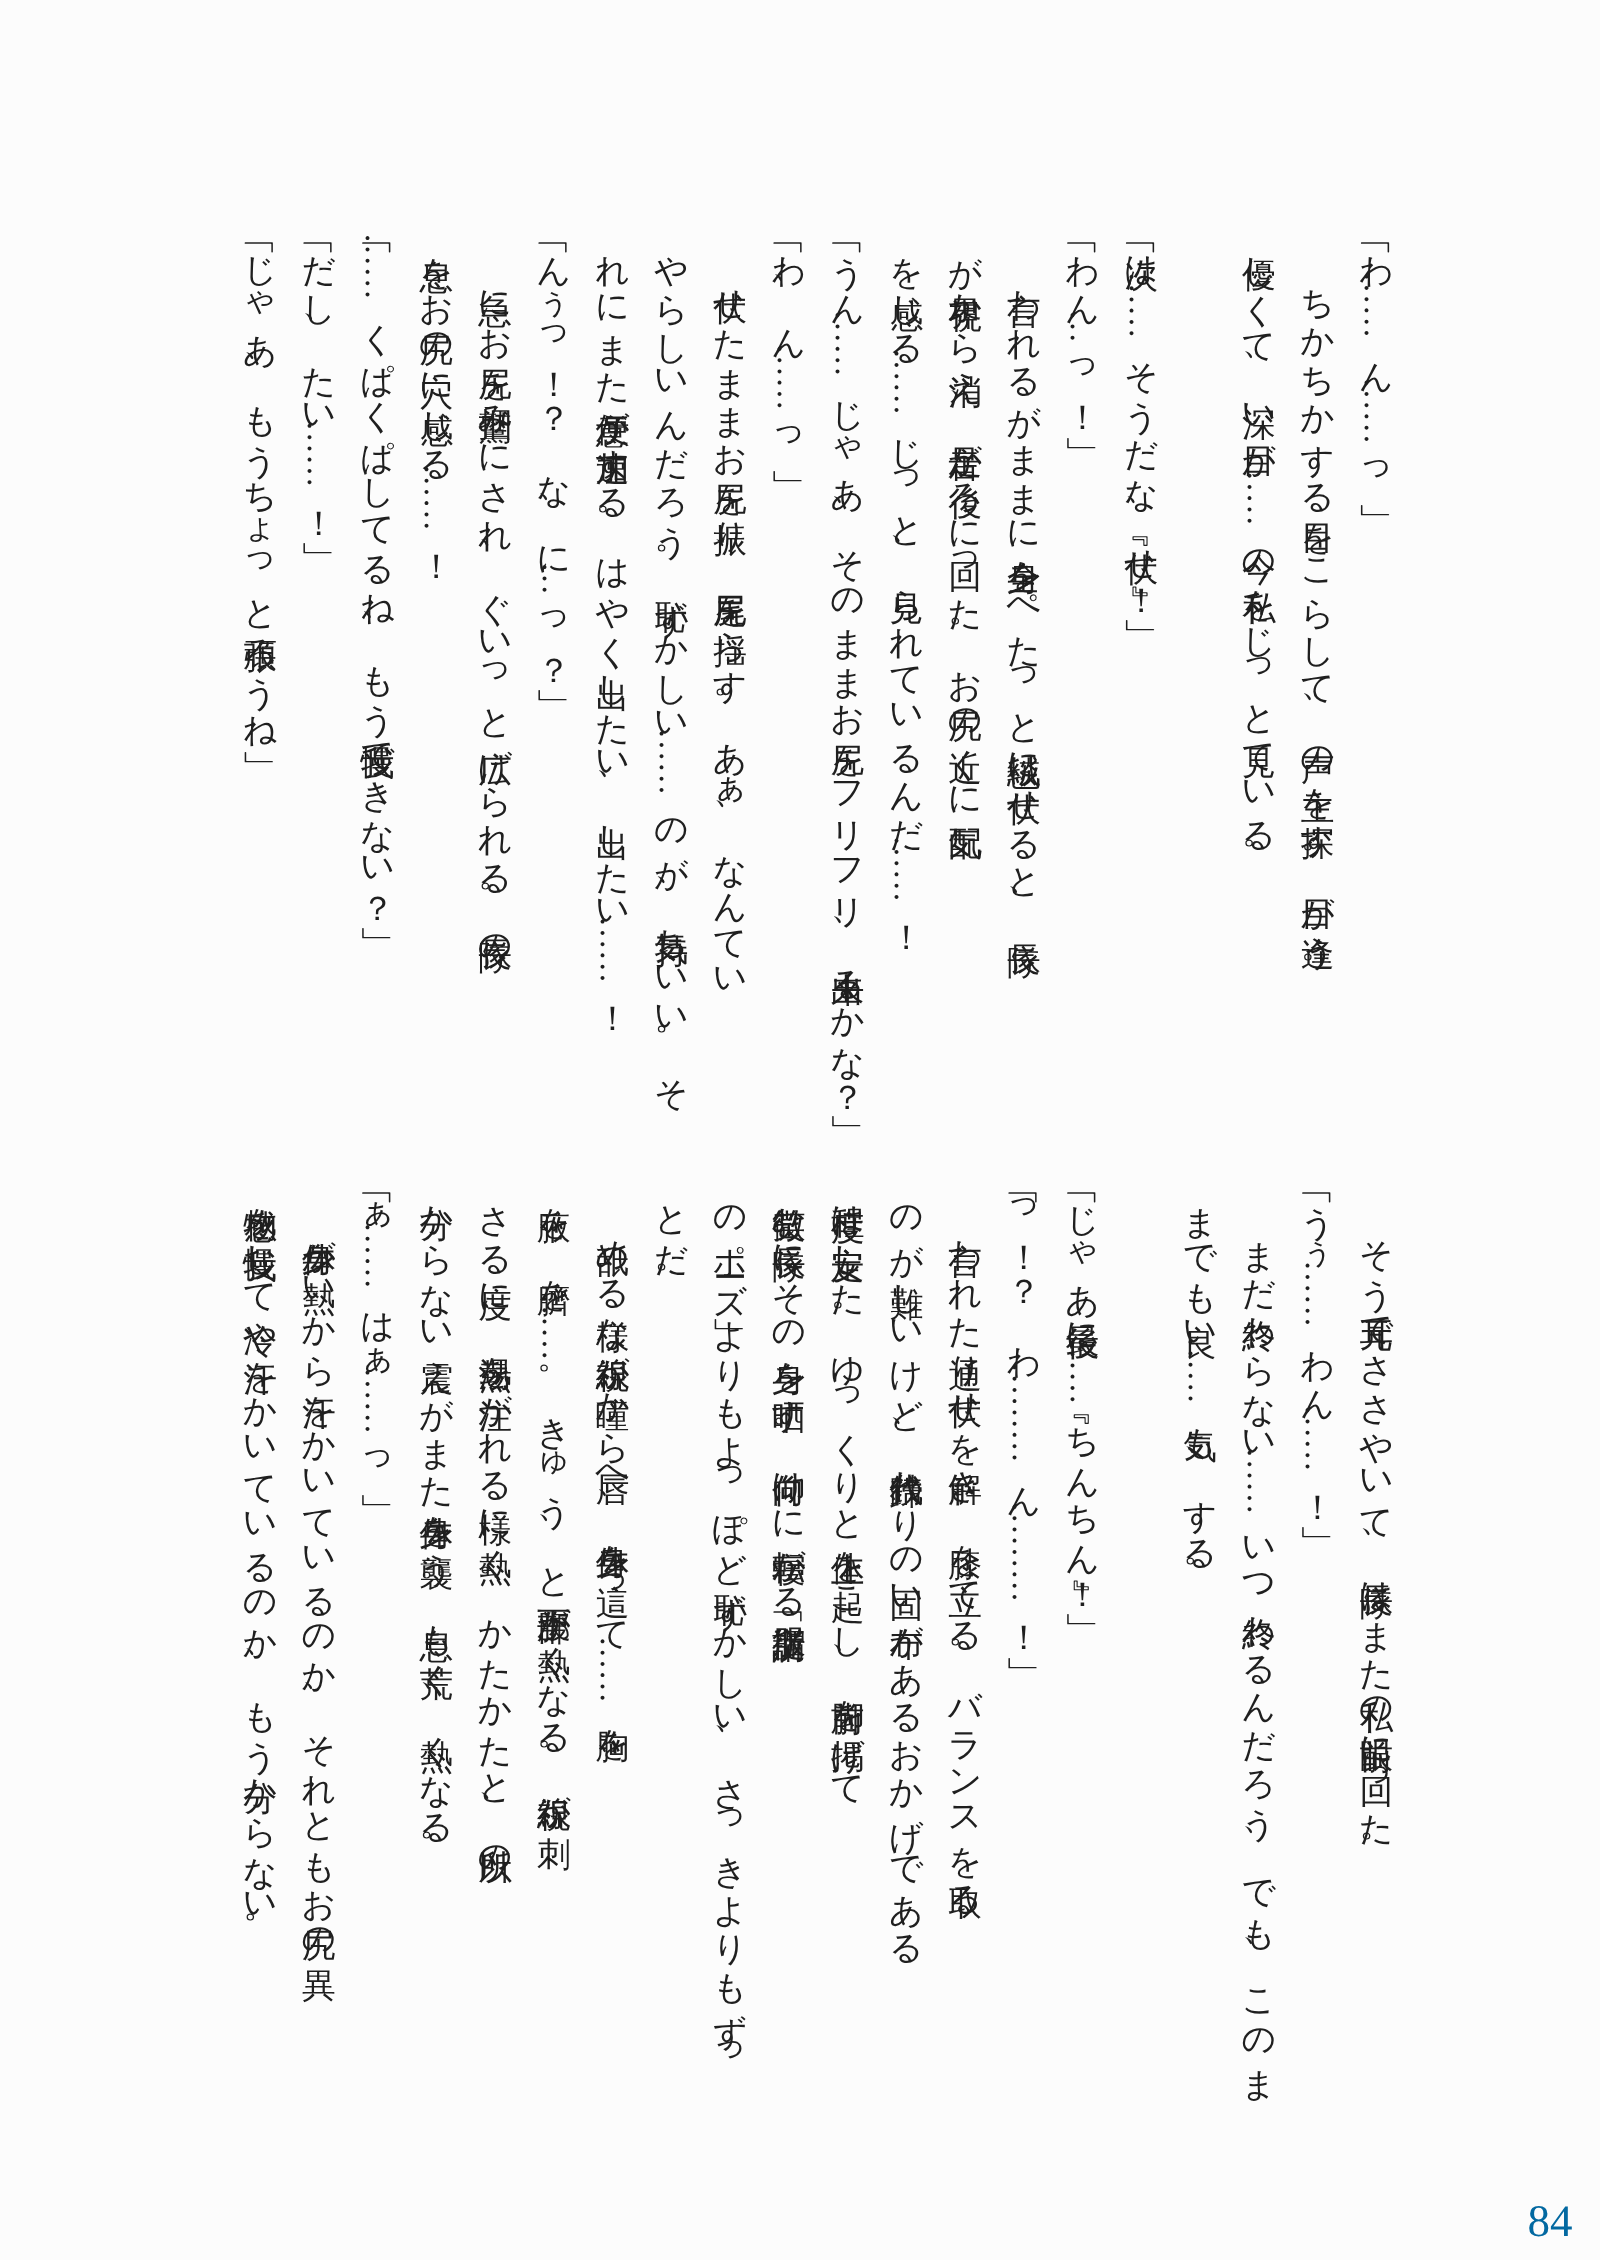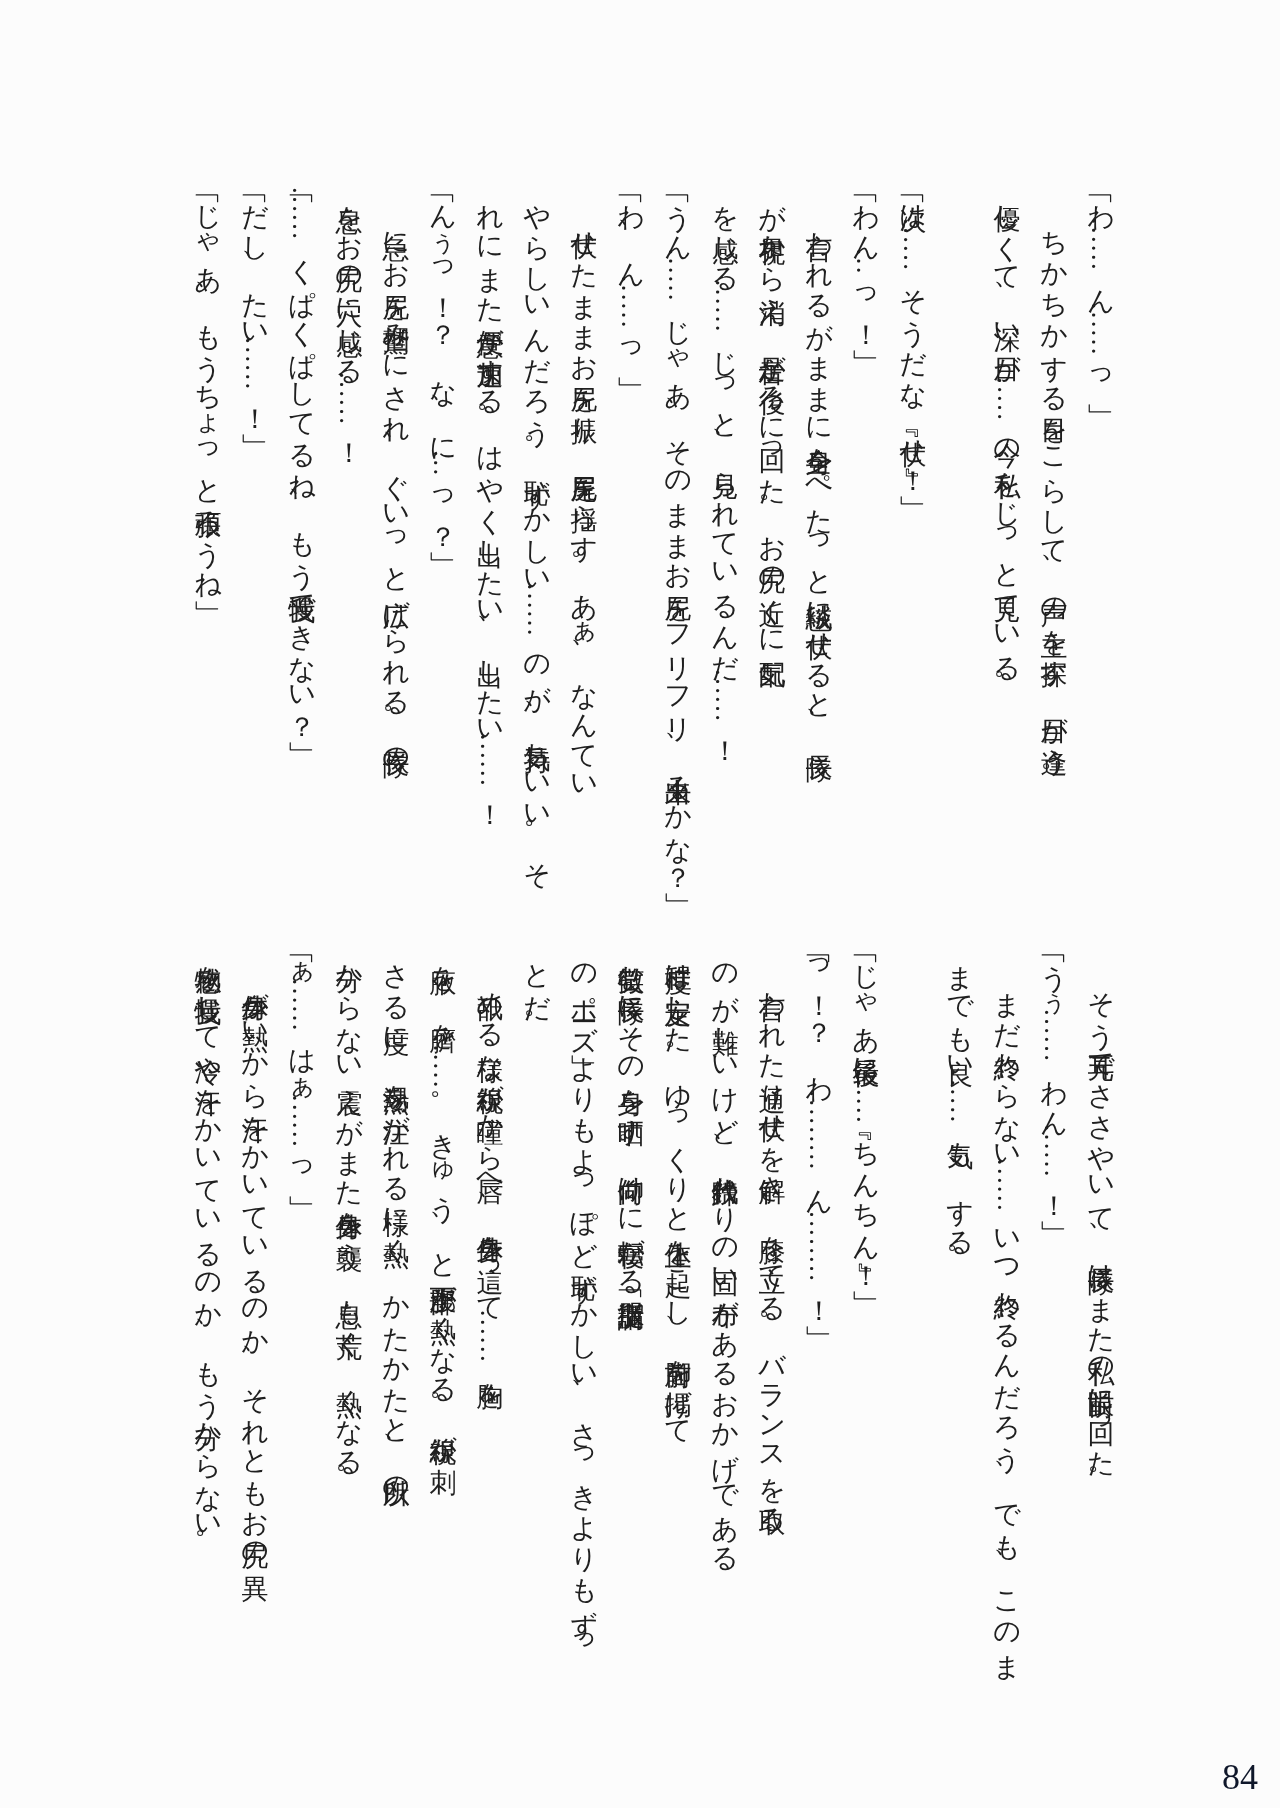--- a/index.html
+++ b/index.html
@@ -39,21 +39,21 @@
   }
   .dan p {
     margin: 0;
     padding: 0;
   }
   .page-number {
     position: absolute;
     top: 1756px;
     right: 22px;
     font-size: 36px;
-    color: #0f172a;
+    color: #0369a1;
   }
 </style>
 </head>
 <body>
 
 <div class="page">
   <div class="dan dan-top">
       <p>「わ……ん……っ」</p>
       <p>　ちかちかする目をこらして、声の主を探す。目が逢う。</p>
       <p>優しくて、深い目が……今の私をじっと見ている。</p>

